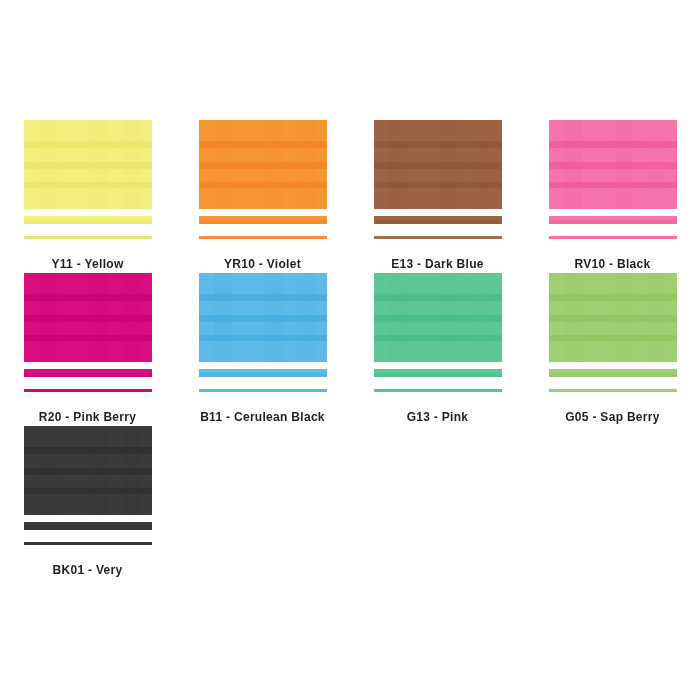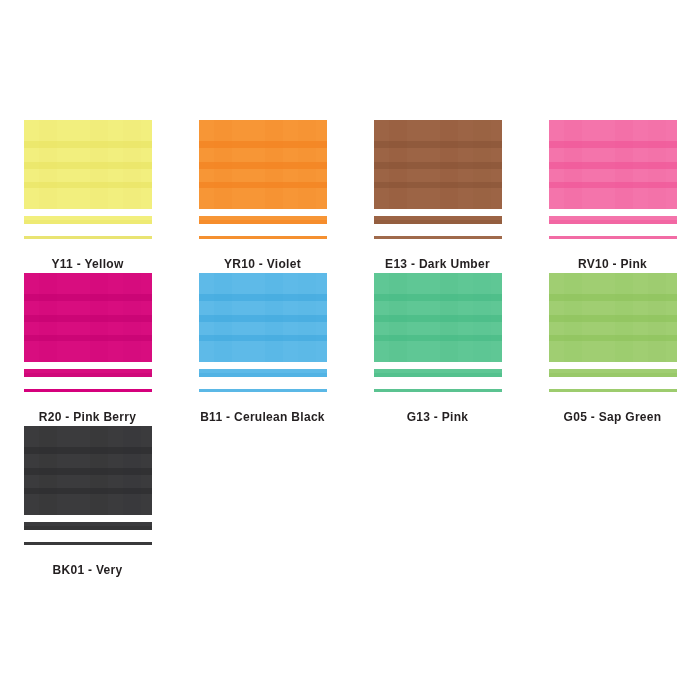--- a/index.html
+++ b/index.html
@@ -167,38 +167,38 @@
         <div class="streak s2"></div>
         <div class="streak s3"></div>
         <div class="band b1"></div>
         <div class="band b2"></div>
         <div class="band b3"></div>
       </div>
       <div class="swatch-bar-thick">
         <div class="bar-shade"></div>
       </div>
       <div class="swatch-bar-thin"></div>
-      <div class="swatch-label">E13 - Dark Umber</div>
+      <div class="swatch-label">E13 - Dark Blue</div>
     </div>
 
 
     <div class="swatch-cell" style="--c-base: #f474ab; --c-dark: #ee5094; --c-line: #f26ca5;">
       <div class="swatch-block">
         <div class="streak s1"></div>
         <div class="streak s2"></div>
         <div class="streak s3"></div>
         <div class="band b1"></div>
         <div class="band b2"></div>
         <div class="band b3"></div>
       </div>
       <div class="swatch-bar-thick">
         <div class="bar-shade"></div>
       </div>
       <div class="swatch-bar-thin"></div>
-      <div class="swatch-label">RV10 - Pink</div>
+      <div class="swatch-label">RV10 - Black</div>
     </div>
 
     <div class="swatch-cell" style="--c-base: #d80d7f; --c-dark: #c20070; --c-line: #d5007c;">
       <div class="swatch-block">
         <div class="streak s1"></div>
         <div class="streak s2"></div>
         <div class="streak s3"></div>
         <div class="band b1"></div>
         <div class="band b2"></div>
         <div class="band b3"></div>
@@ -250,21 +250,21 @@
         <div class="streak s2"></div>
         <div class="streak s3"></div>
         <div class="band b1"></div>
         <div class="band b2"></div>
         <div class="band b3"></div>
       </div>
       <div class="swatch-bar-thick">
         <div class="bar-shade"></div>
       </div>
       <div class="swatch-bar-thin"></div>
-      <div class="swatch-label">G05 - Sap Green</div>
+      <div class="swatch-label">G05 - Sap Berry</div>
     </div>
 
     <div class="swatch-cell" style="--c-base: #3b3b3d; --c-dark: #2a2a2c; --c-line: #39393b;">
       <div class="swatch-block">
         <div class="streak s1"></div>
         <div class="streak s2"></div>
         <div class="streak s3"></div>
         <div class="band b1"></div>
         <div class="band b2"></div>
         <div class="band b3"></div>

